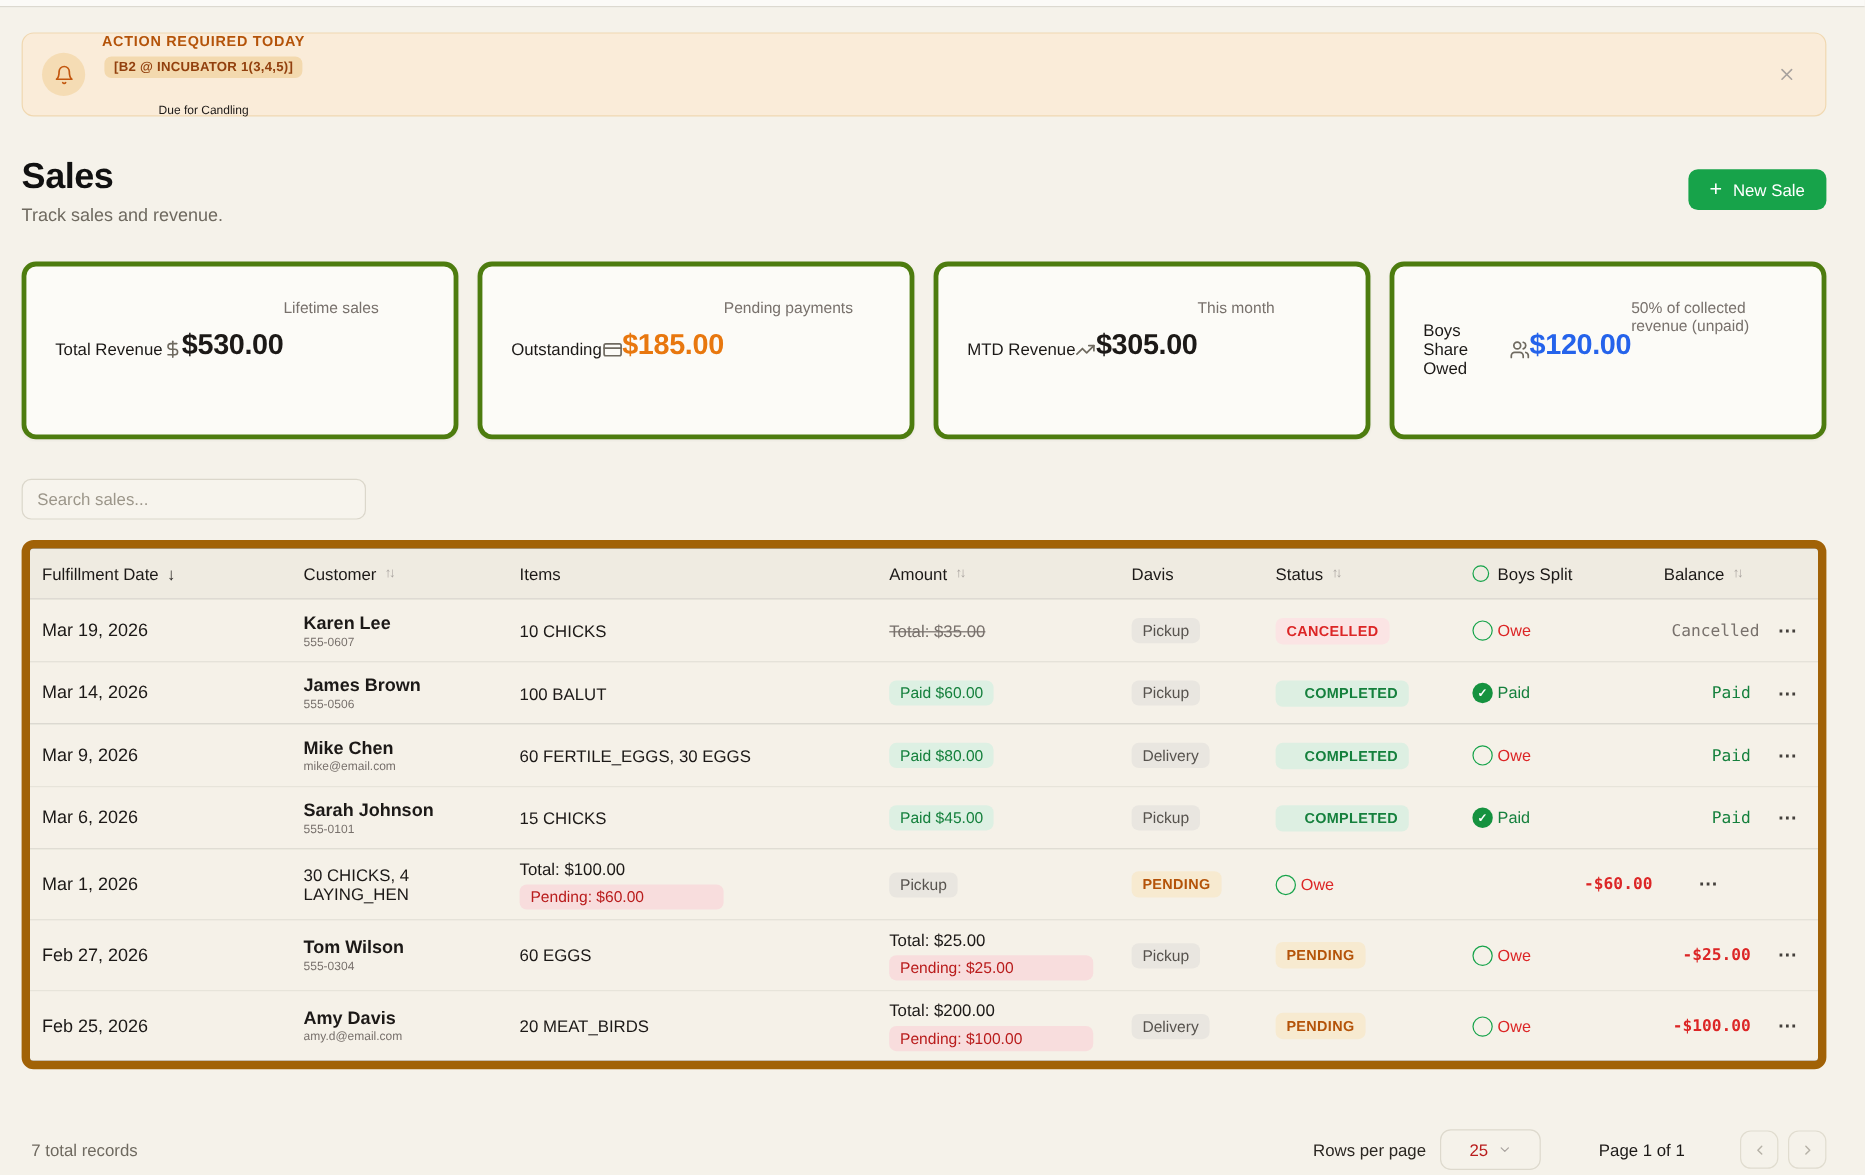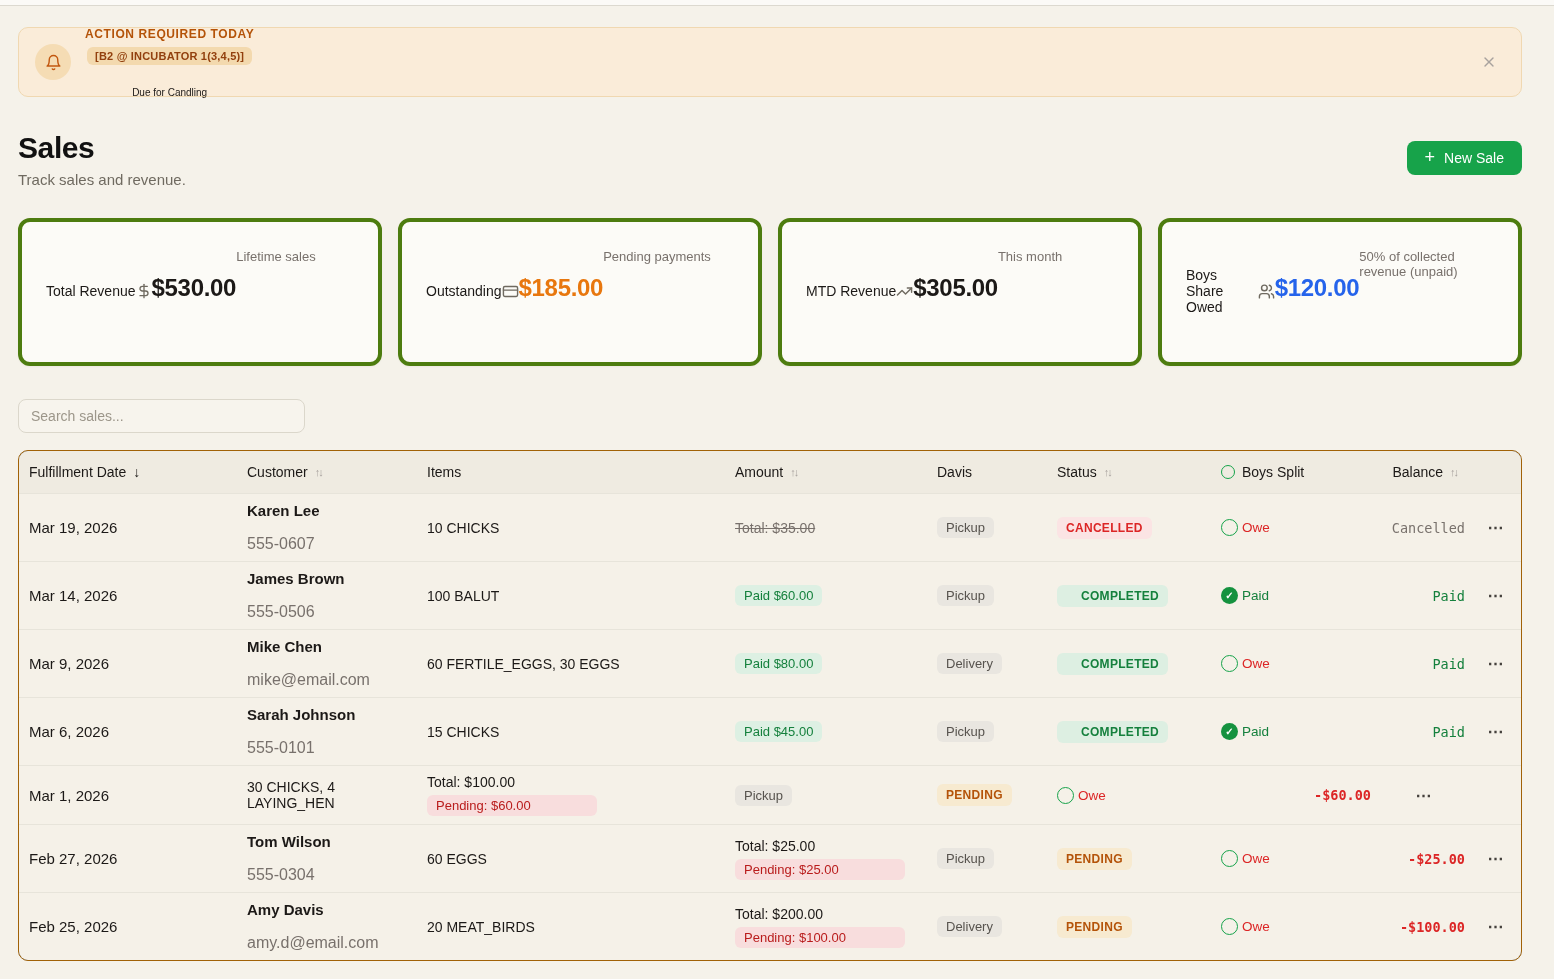--- a/index.html
+++ b/index.html
@@ -63,21 +63,21 @@
   .search-row { margin-top:33px; }
   .search-row input {
     width:287px; height:34px; border:1px solid #dbd7cb; border-radius:8px;
     background:#f7f4ed; padding:0 12px; font-size:14px; color:#1c1917;
     font-family:"Liberation Sans", sans-serif; outline:none;
   }
   .search-row input::placeholder { color:#9c968a; }
 
   
   .table {
-    margin-top:17px; border:1px solid #a16207; border-radius:10px;
+    margin-top:17px; border:7px solid #a16207; border-radius:10px;
     overflow:hidden; background:#737373;
   }
   .trow {
     display:grid;
     grid-template-columns:218px 180px 308px 202px 120px 164px 166px minmax(0,1fr) 50px;
     align-items:center;
   }
   .thead { background:#efebe1; height:42px; }
   .th {
     font-size:14px; font-weight:500; color:#1c1917; padding:0 10px;
@@ -85,21 +85,21 @@
   }
   .sort-pair { font-size:11px; color:#a8a29e; letter-spacing:-2px; }
   .sort-active { font-size:14px; color:#1c1917; font-weight:600; }
   .th-circle { width:14px; height:14px; border:1.5px solid #16a34a; border-radius:50%; display:inline-block; }
   .th.balance-h { justify-content:flex-end; padding-right:14px; }
 
   .row { border-top:1px solid #e7e4da; min-height:52px; background:#f5f1e8; }
   .cell { padding:8px 10px; font-size:14px; }
   .cell.date { font-size:15px; }
   .cust-name { font-size:15px; font-weight:600; }
-  .cust-contact { font-size:16px; color:#78716c; margin-top:16px; }
+  .cust-contact { font-size:10px; color:#78716c; margin-top:2px; }
   .amt-strike { font-size:14px; color:#78716c; text-decoration:line-through; }
   .amt-total { font-size:14px; color:#1c1917; margin-bottom:5px; }
   .pill { display:inline-block; border-radius:6px; font-size:13px; padding:3px 9px; white-space:nowrap; }
   .pill-paid { color:#15803d; background:#ddf0e3; }
   .pill-pending-amt { color:#b91c1c; background:#f8dddd; font-weight:500; min-width:170px; }
   .pill-method { color:#57534e; background:#e9e6e0; }
   .status-pill { font-size:12px; font-weight:600; letter-spacing:.3px; padding:4px 9px; }
   .status-cancelled { color:#dc2626; background:#fbe4e4; }
   .status-completed { color:#15803d; background:#ddefe2;padding-left:24px; }
   .status-pending   { color:#b45309; background:#f7ead0; }
@@ -117,23 +117,23 @@
   .bal-negative { color:#dc2626; font-weight:700; }
   .cell.actions { text-align:center; }
   .dots { background:none; border:none; font-size:16px; font-weight:700; color:#44403c; cursor:pointer; letter-spacing:1px; }
 
   
   .tfooter { display:flex; justify-content:space-between; align-items:center; margin-top:50px; padding-left:8px; }
   .total-records { font-size:14px; color:#6f6a60; }
   .foot-right { display:flex; align-items:center; }
   .rpp-label { font-size:14px; color:#2b2722; }
   .rpp-select {
-    margin-left:12px; width:46px; height:34px; border:1px solid #ddd9cd; border-radius:9px;
+    margin-left:12px; width:84px; height:34px; border:1px solid #ddd9cd; border-radius:9px;
     background:transparent; display:flex; align-items:center; justify-content:center; gap:8px;
-    font-size:14px; color:#701a75; cursor:pointer; font-family:"Liberation Sans", sans-serif;
+    font-size:14px; color:#b91c1c; cursor:pointer; font-family:"Liberation Sans", sans-serif;
   }
   .rpp-select .chev { color:#a8a29e; display:flex; }
   .page-label { font-size:14px; font-weight:500; margin-left:48px; }
   .pager { display:flex; gap:8px; margin-left:46px; }
   .pager button {
     width:32px; height:32px; border:1px solid #e0dccf; border-radius:9px; background:transparent;
     display:flex; align-items:center; justify-content:center; color:#b6b2a7; cursor:pointer;
   }
 </style>
 </head>

